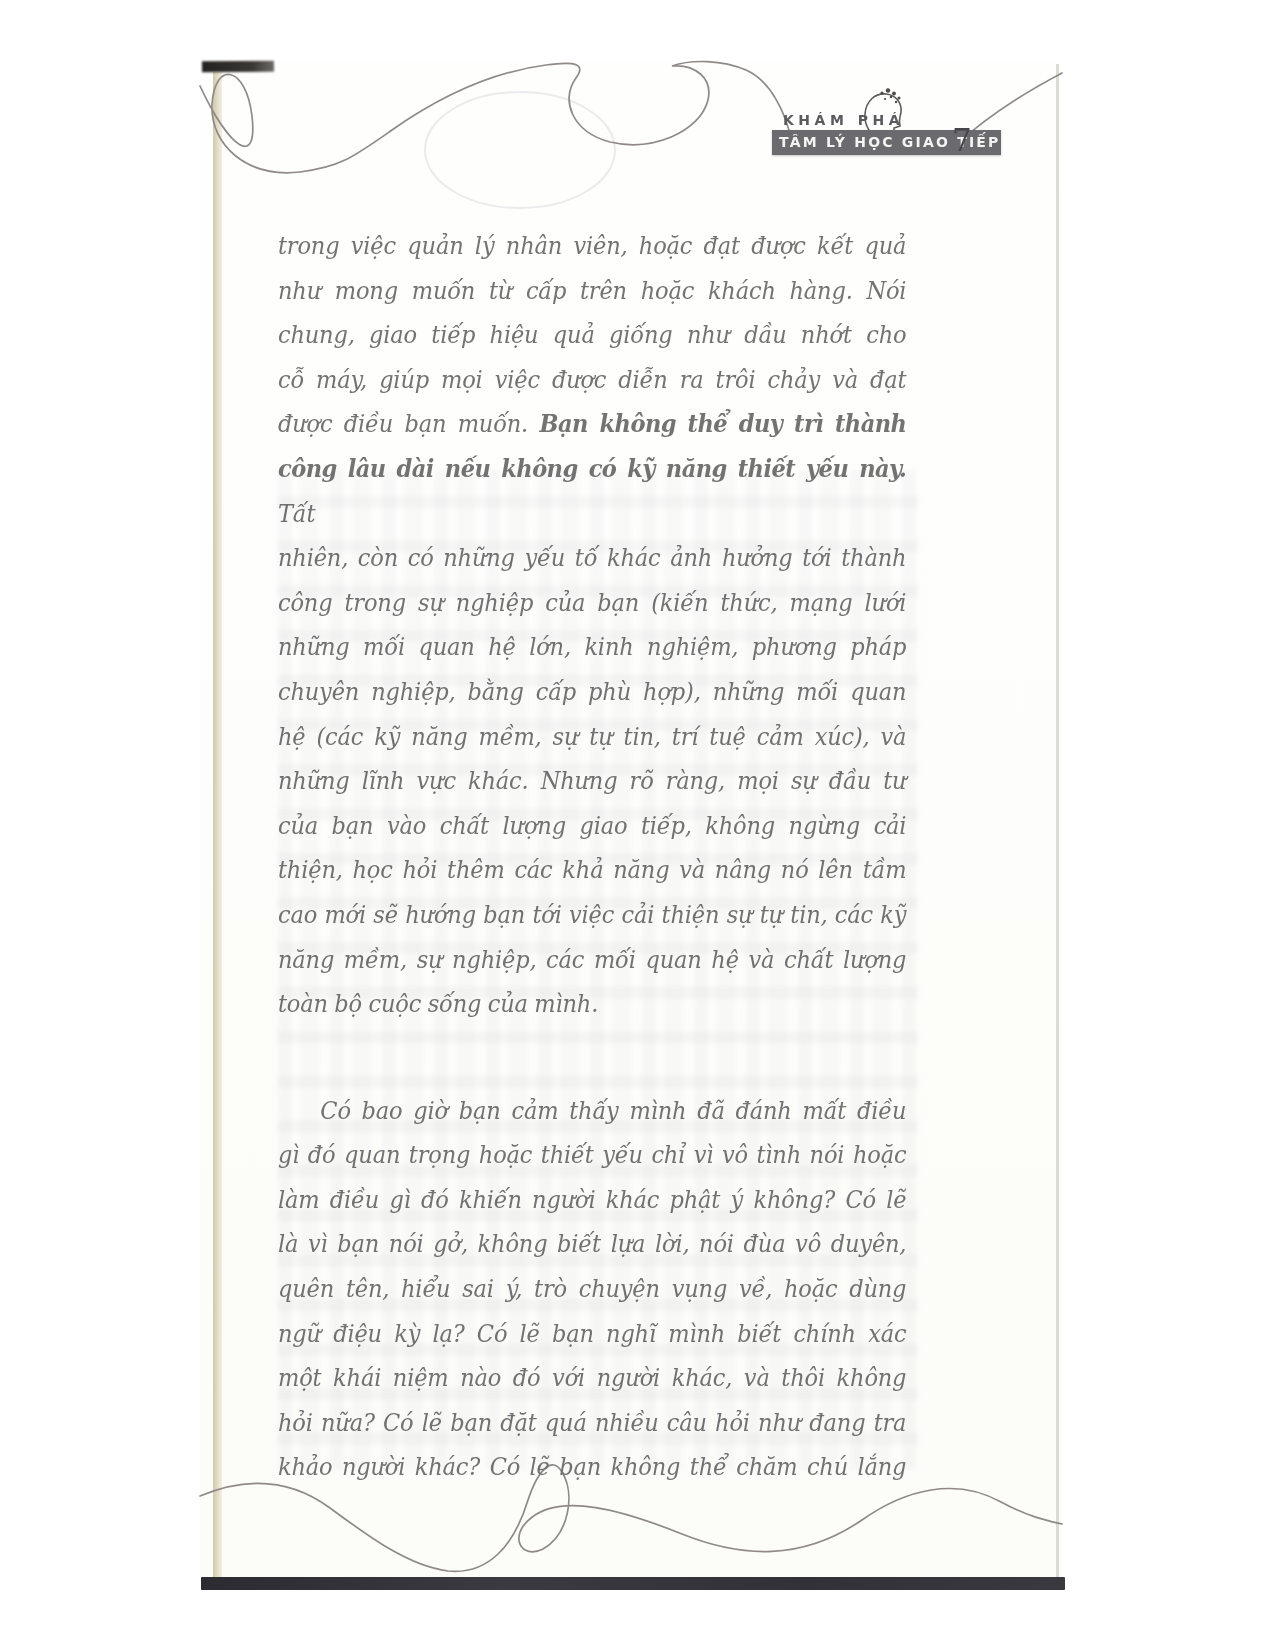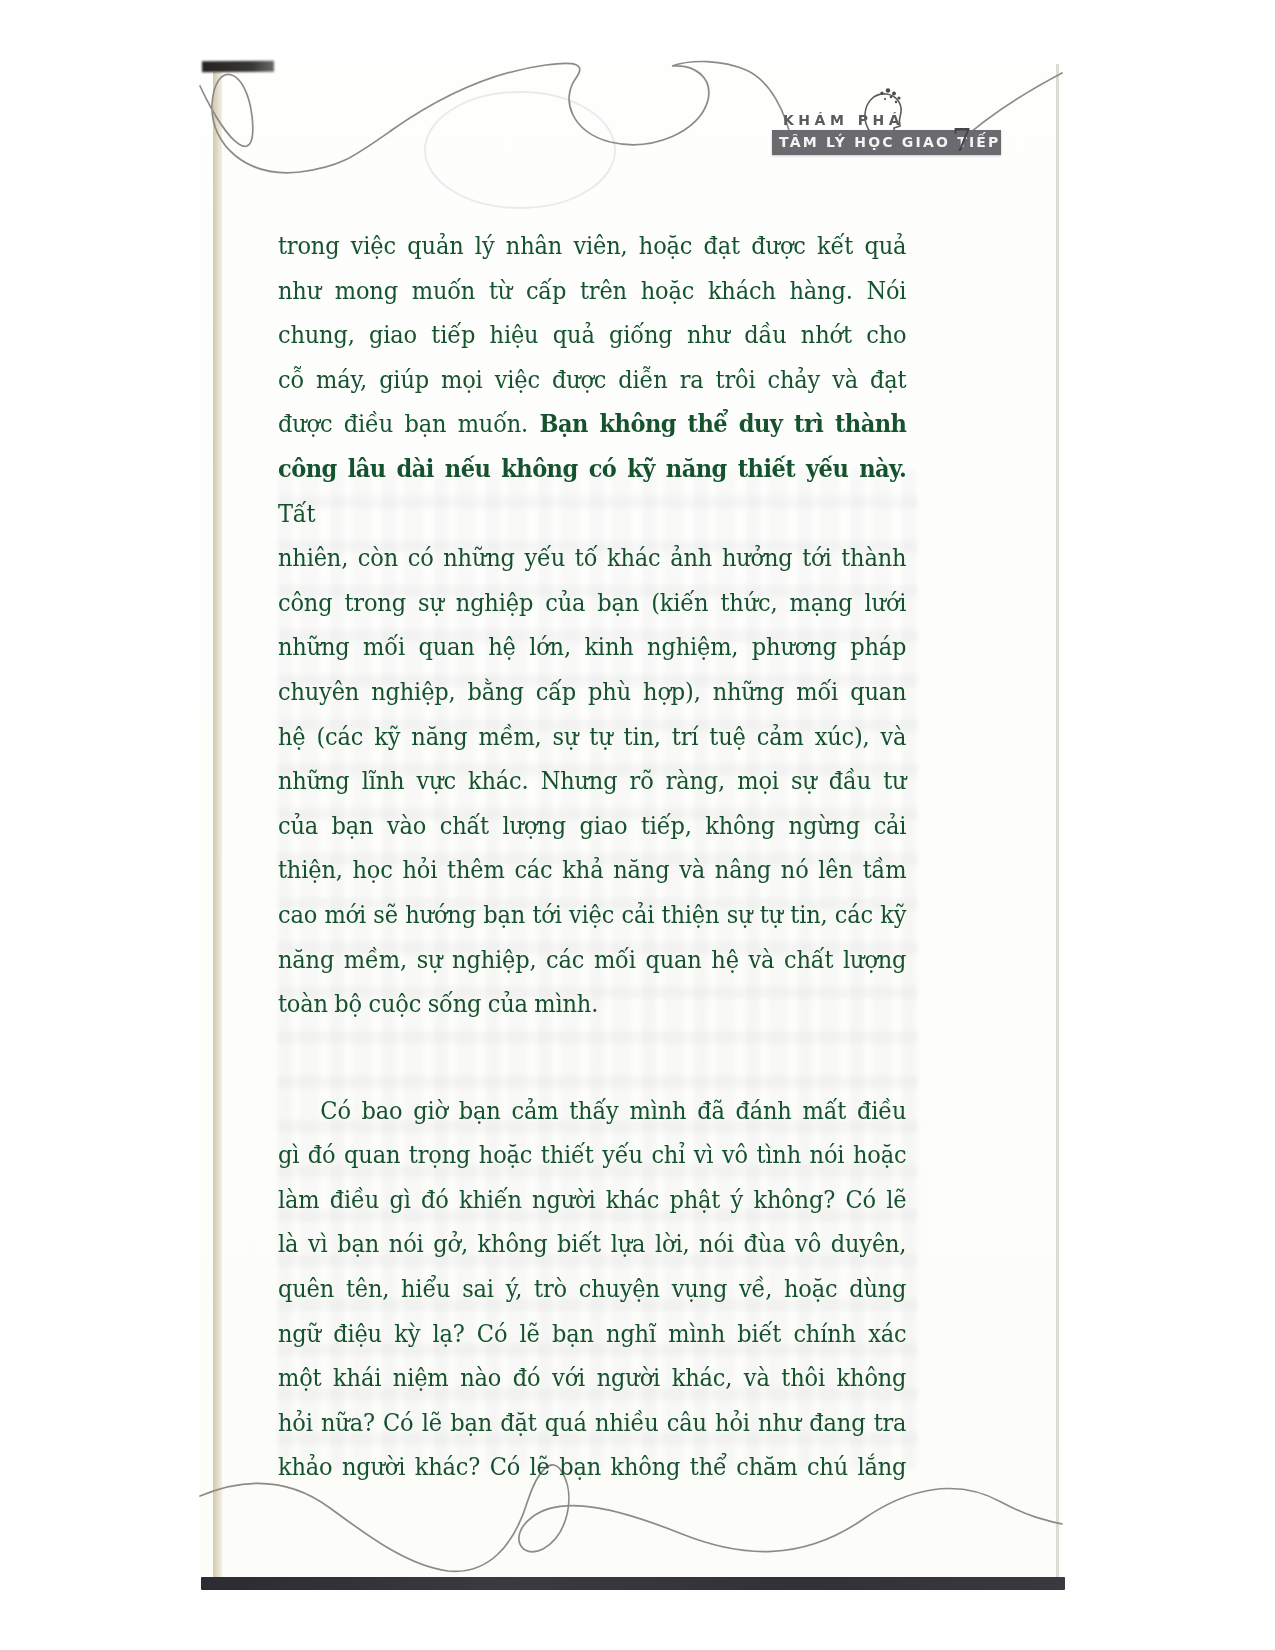--- a/index.html
+++ b/index.html
@@ -49,22 +49,22 @@
     box-shadow:0 1px 2px rgba(90,90,90,.35);
   }
   .head-icon{position:absolute;left:858px;top:88px;}
   .page-number{
     position:absolute;left:952px;top:122px;
     font-size:31px;color:#47454c;
   }
   
   .textcol{
     position:absolute;left:278px;top:224px;width:683px;
-    color:#14532d;font-size:24.5px;line-height:44.6px;
-    letter-spacing:-0.2px;word-spacing:-0.5px;
+    color:#737373;font-size:24.5px;line-height:44.6px;
+    letter-spacing:-0.2px;word-spacing:-0.5px;font-style:italic;
   }
   .para{margin:0 0 62px 0;}
   .bline{
     text-align:justify;text-align-last:justify;
     transform:scaleX(0.92);transform-origin:0 50%;
     white-space:normal;
   }
   .bline.end{text-align-last:left;}
   .bline.indent{text-indent:46px;}
   .bold{font-weight:bold;letter-spacing:-0.6px;}

